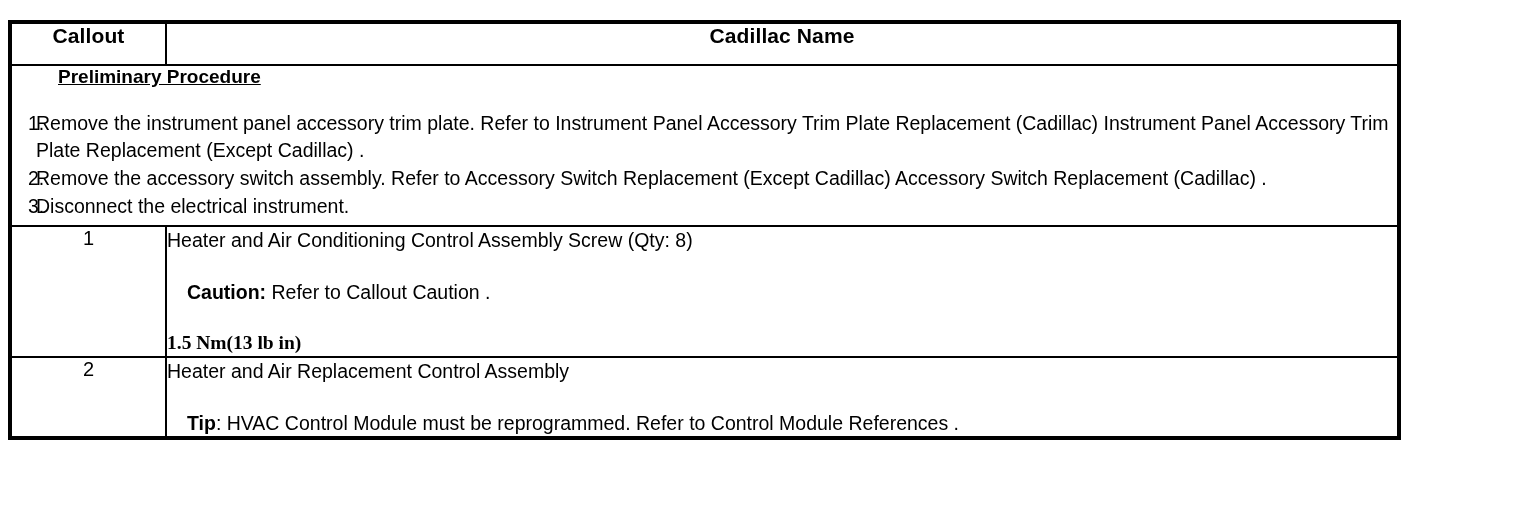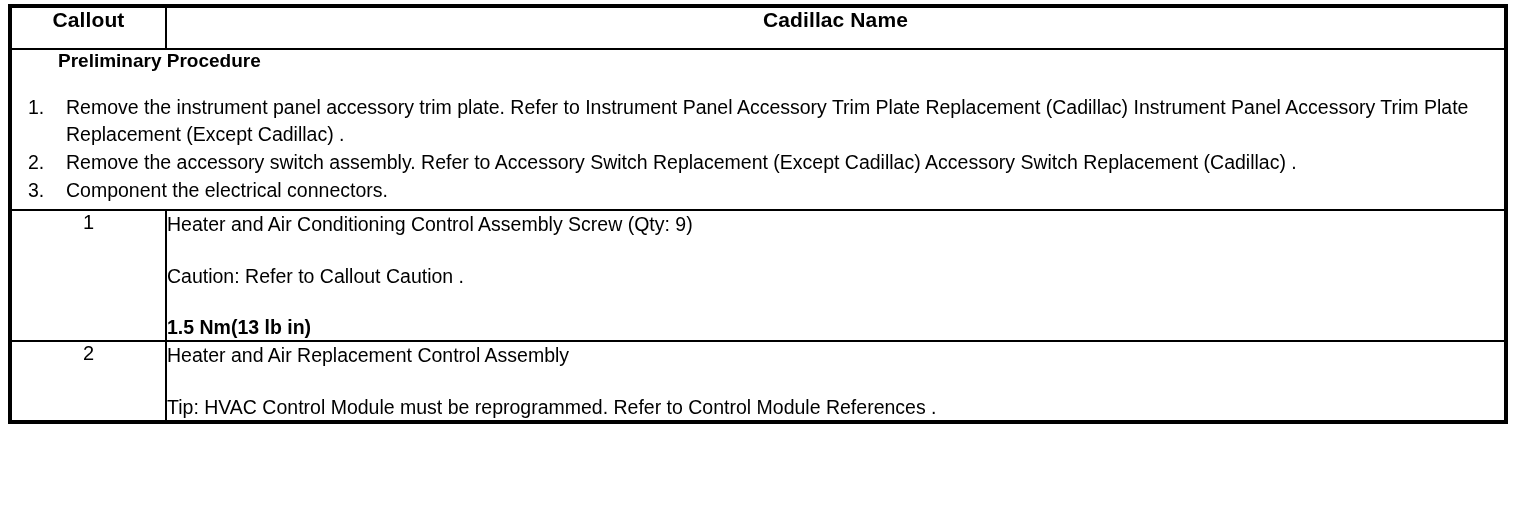--- a/index.html
+++ b/index.html
@@ -18,22 +18,22 @@
   .sheet {
     position: relative;
     width: 1520px;
     height: 528px;
     box-sizing: border-box;
   }
 
   table.callout-table {
     position: absolute;
     left: 8px;
-    top: 4px;
-    width: 1500px;
+    top: 20px;
+    width: 1393px;
     border-collapse: collapse;
     table-layout: fixed;
     border: 4px solid #000;
     background: #fff;
   }
 
   table.callout-table td,
   table.callout-table th {
     border: 2px solid #000;
     padding: 0;
@@ -59,33 +59,34 @@
   td.prelim {
     border-left: none;
     border-right: none;
     padding: 12px 10px 8px 10px;
   }
   .prelim-title {
     font-size: 19px;
     font-weight: bold;
     margin: 0 0 22px 46px;
     line-height: 1.15;
+    text-decoration: underline;
   }
   ol.steps {
     margin: 0 0 6px 0;
     padding: 0;
     list-style: none;
     counter-reset: stepnum;
   }
   ol.steps > li {
     position: relative;
     counter-increment: stepnum;
     font-size: 19.5px;
     line-height: 1.38;
-    padding-left: 54px;
+    padding-left: 24px;
     margin: 0 0 1px 0;
   }
   ol.steps > li::before {
     content: counter(stepnum) ".";
     position: absolute;
     left: 16px;
     top: 0;
     width: 30px;
     text-align: left;
     font-size: 19.5px;
@@ -100,22 +101,22 @@
   }
   td.comp-cell {
     border-right: none;
     padding: 10px 10px 12px 10px;
     font-size: 19.5px;
     line-height: 1.35;
   }
   tr.row-last td { border-bottom: none; }
   .comp-line { margin: 0 0 0 0; }
   .comp-line + .comp-line { margin-top: 25px; }
-  .bold { font-weight: normal; }
-  .torque { font-weight: bold; }
+  .bold { font-weight: bold; padding-left: 20px; }
+  .torque { font-weight: bold; font-family: Liberation Serif, serif; }
 </style>
 </head>
 <body>
 
 <div class="sheet">
 
   <table class="callout-table">
     <colgroup>
       <col class="col-callout">
       <col>
@@ -129,29 +130,29 @@
     </thead>
 
     <tbody>
 
       <tr>
         <td class="prelim" colspan="2">
           <div class="prelim-title">Preliminary Procedure</div>
           <ol class="steps">
             <li>Remove the instrument panel accessory trim plate. Refer to Instrument Panel Accessory Trim Plate Replacement (Cadillac) Instrument Panel Accessory Trim Plate Replacement (Except Cadillac) .</li>
             <li>Remove the accessory switch assembly. Refer to Accessory Switch Replacement (Except Cadillac) Accessory Switch Replacement (Cadillac) .</li>
-            <li>Component the electrical connectors.</li>
+            <li>Disconnect the electrical instrument.</li>
           </ol>
         </td>
       </tr>
 
       <tr>
         <td class="callout-num">1</td>
         <td class="comp-cell">
-          <p class="comp-line">Heater and Air Conditioning Control Assembly Screw (Qty: 9)</p>
+          <p class="comp-line">Heater and Air Conditioning Control Assembly Screw (Qty: 8)</p>
           <p class="comp-line">
             <span class="bold">Caution:</span><span> Refer to Callout Caution .</span>
           </p>
           <p class="comp-line torque">1.5 Nm(13 lb in)</p>
         </td>
       </tr>
 
       <tr class="row-last">
         <td class="callout-num">2</td>
         <td class="comp-cell">

